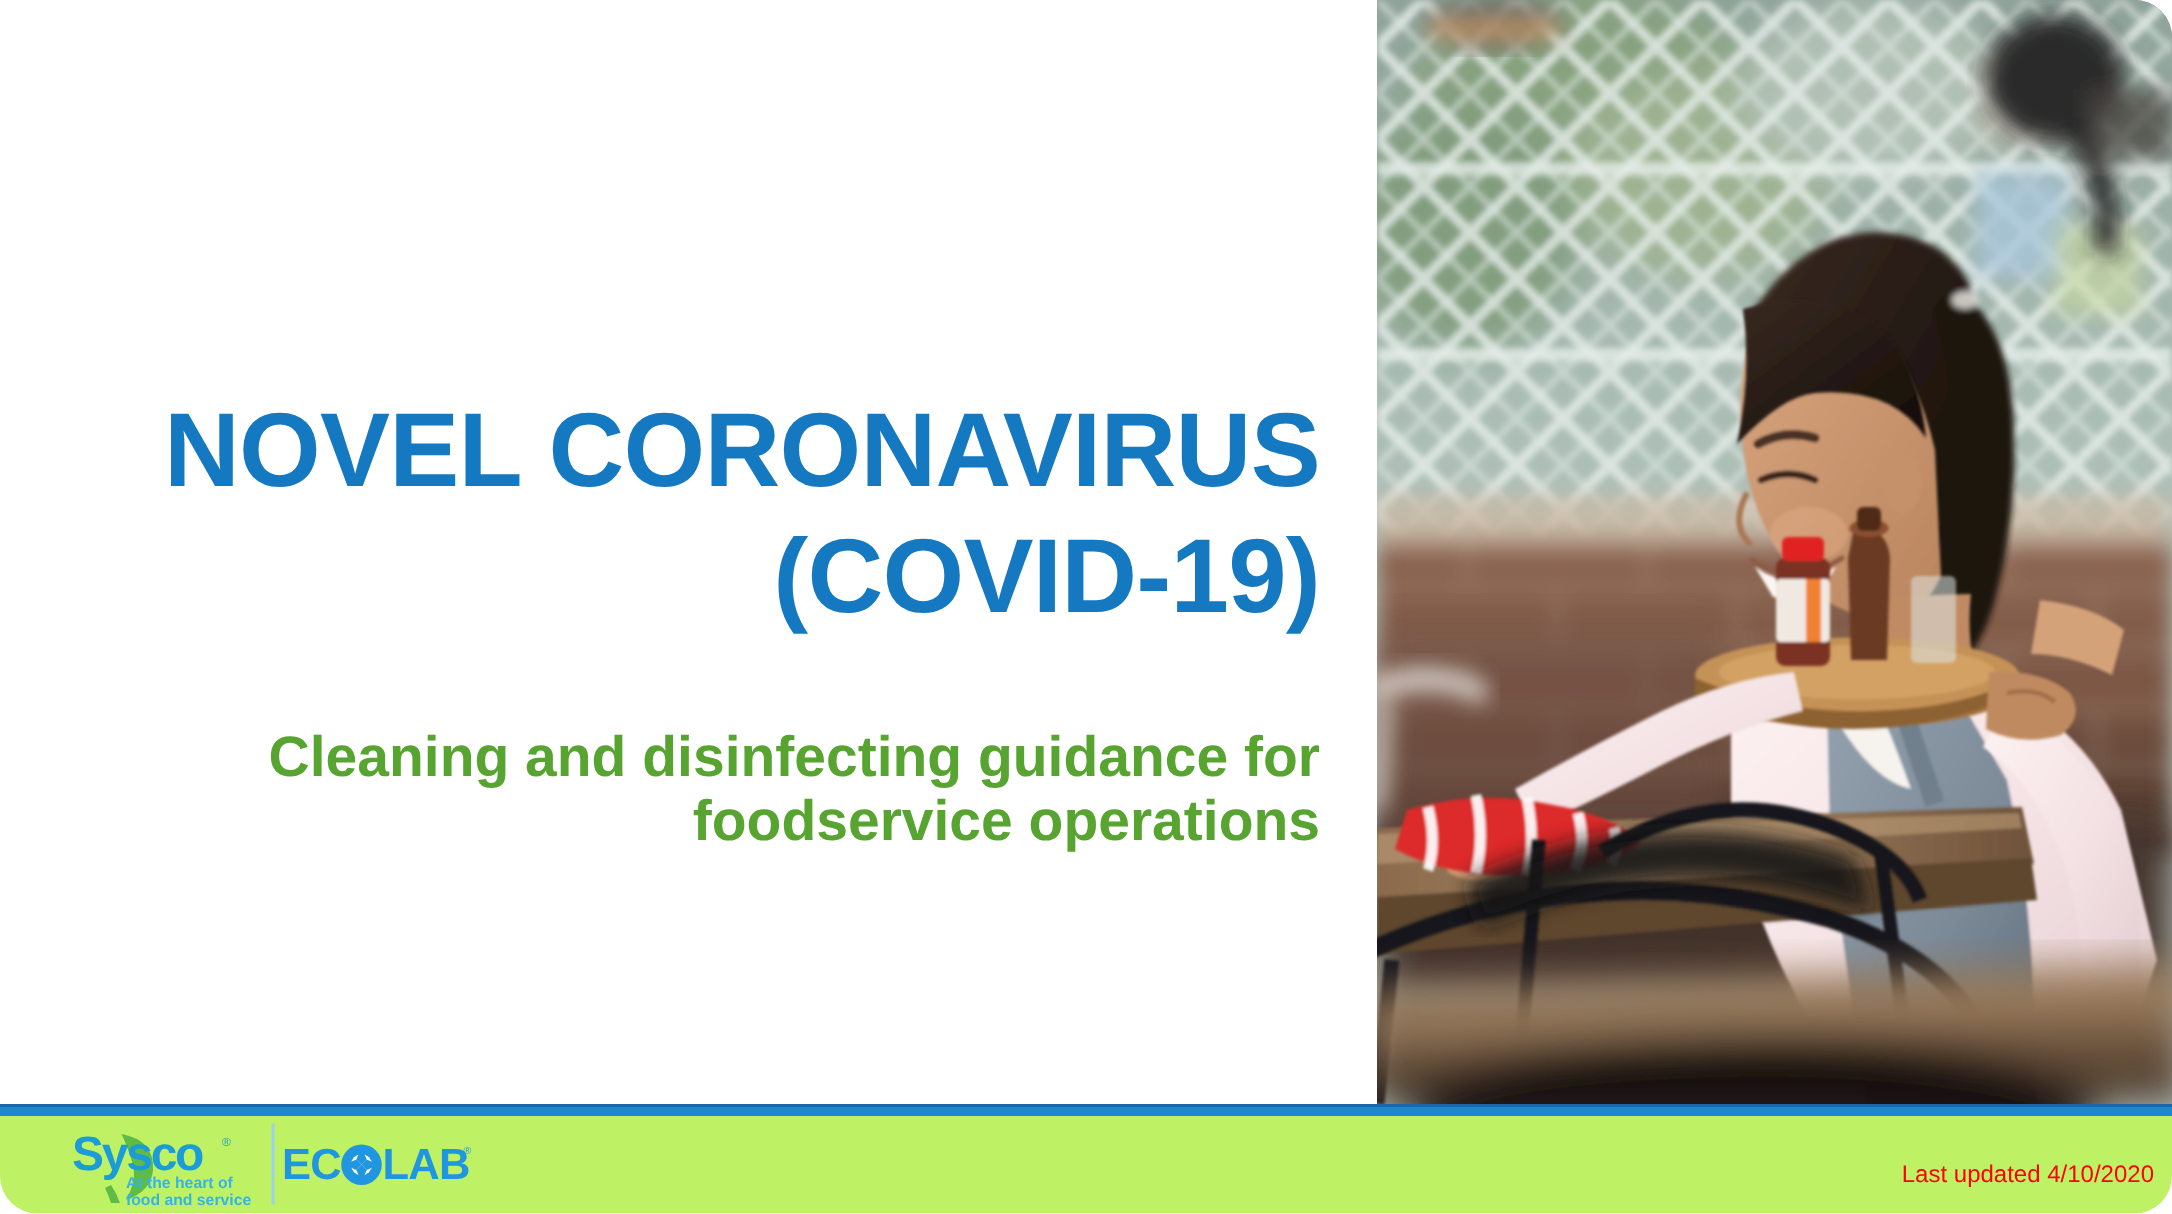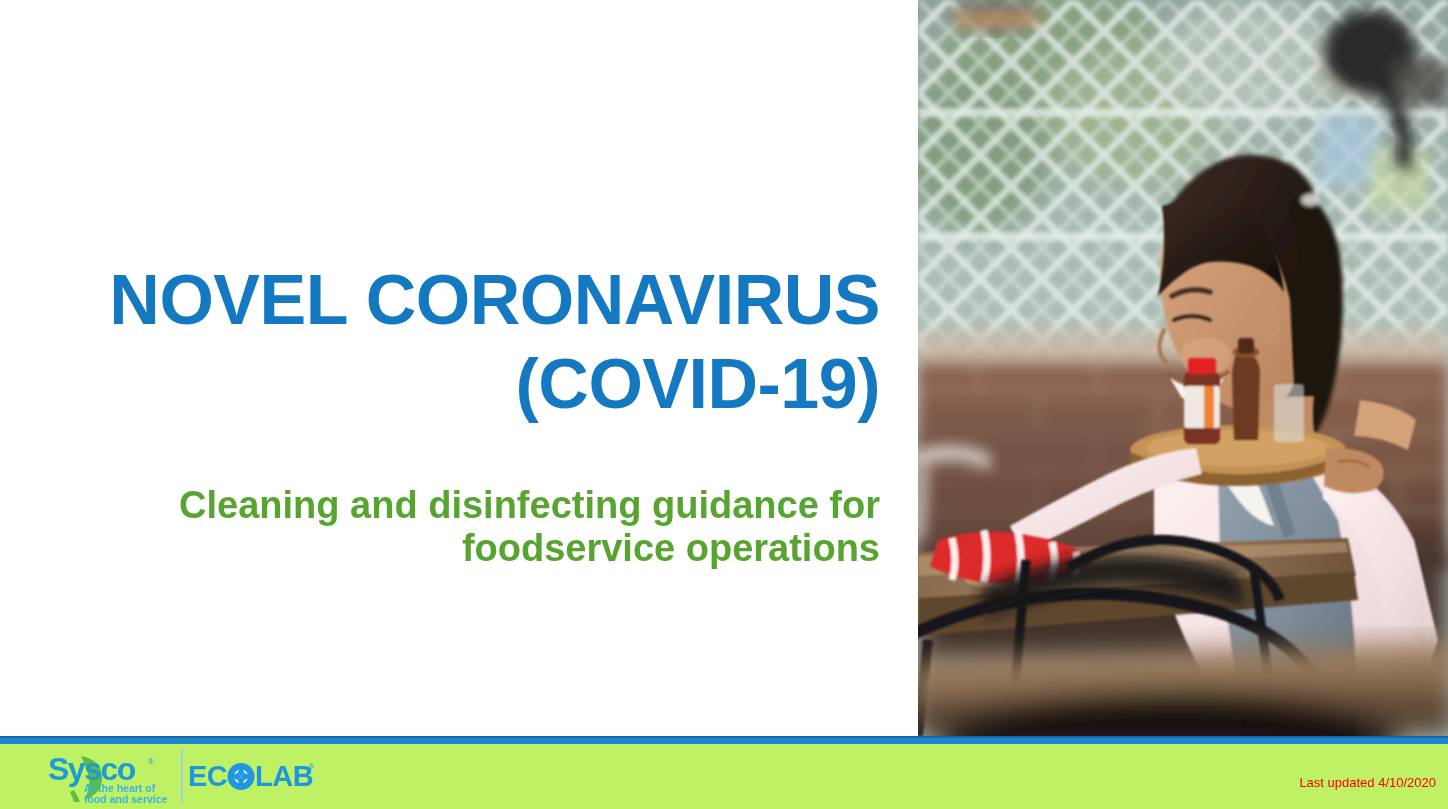--- a/index.html
+++ b/index.html
@@ -13,20 +13,21 @@
     overflow: hidden;
     font-family: "Liberation Sans", sans-serif;
   }
 
   #slide {
     position: relative;
     width: 1448px;
     height: 809px;
     background: #ffffff;
     overflow: hidden;
+    border-radius: 25px;
   }
 
   
   .text-pane {
     position: absolute;
     left: 0;
     top: 0;
     width: 918px;
     height: 736px;
     background: #ffffff;
@@ -120,21 +121,21 @@
     width: 128px;
     height: 34px;
   }
   .ecolab-logo svg { display: block; }
 
   .last-updated {
     position: absolute;
     right: 12px;
     top: 31px;
     font-family: "Liberation Sans", sans-serif;
-    font-size: 13px;
+    font-size: 16px;
     font-weight: normal;
     color: #FE0000;
     white-space: nowrap;
   }
 </style>
 </head>
 <body>
 
 <div id="slide">
 

